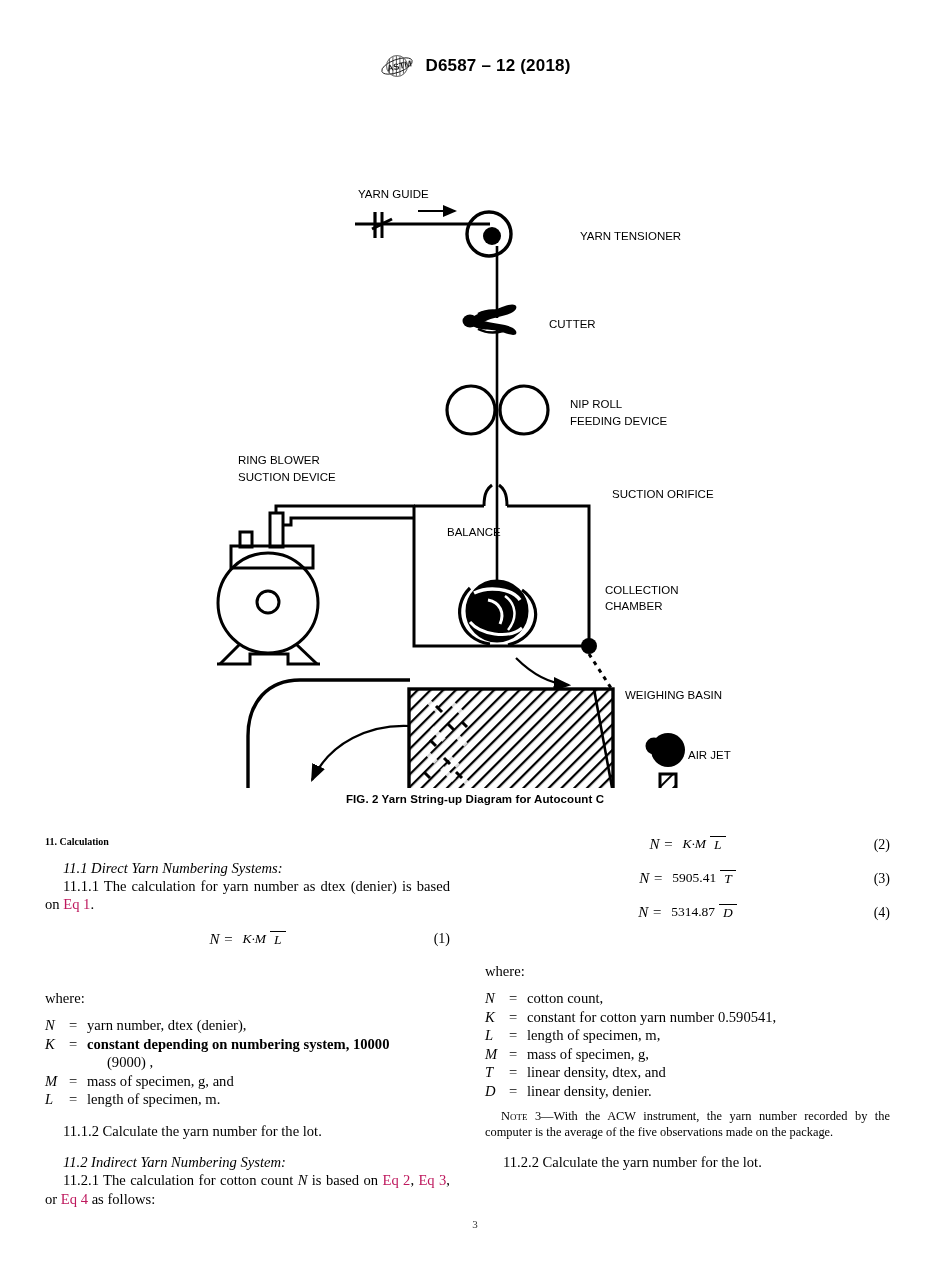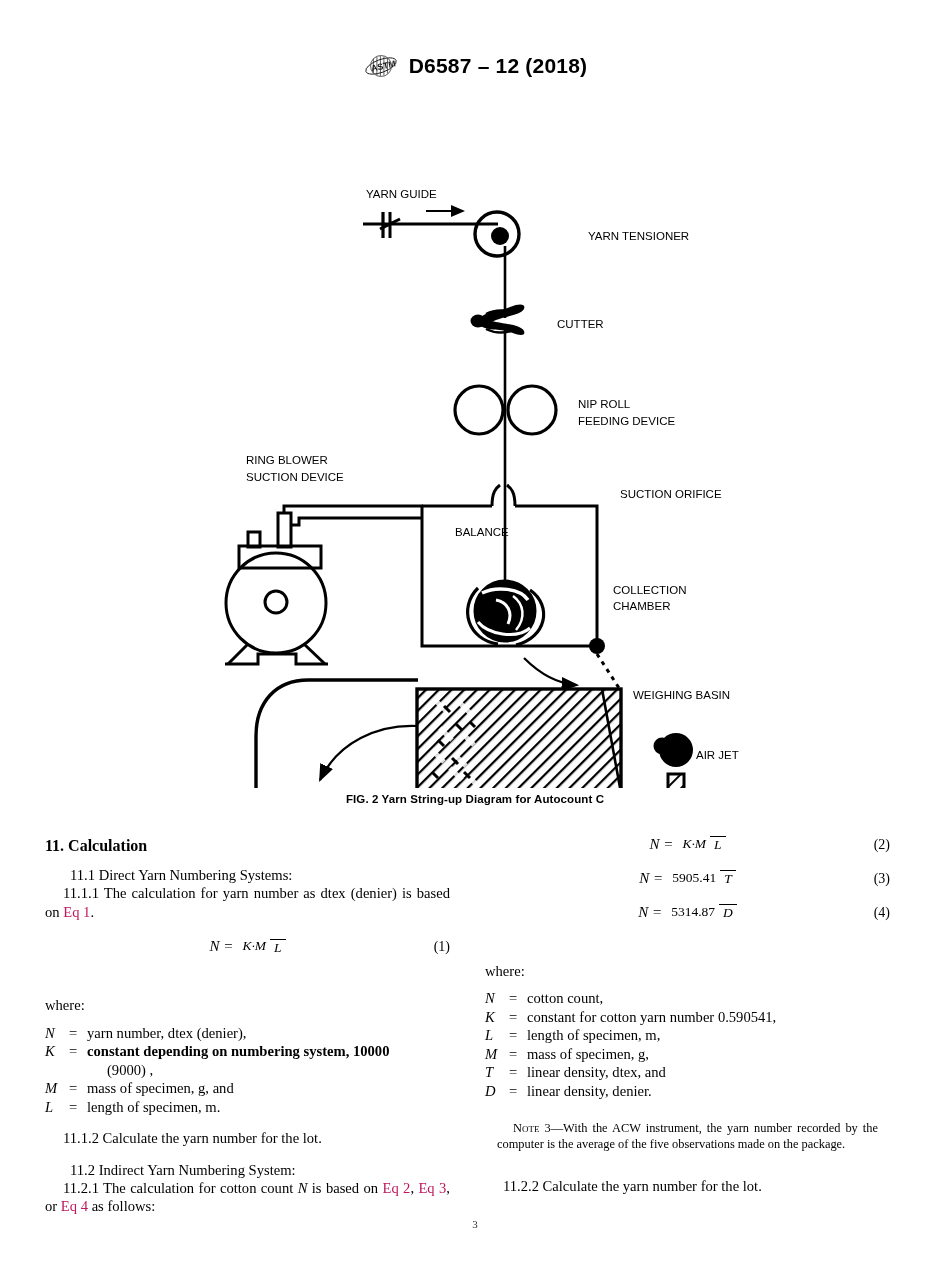--- a/index.html
+++ b/index.html
@@ -12,49 +12,49 @@
   .page{position:absolute;inset:0;}
 
   
   .header{
     position:absolute;top:52px;left:0;width:950px;
     display:flex;align-items:center;justify-content:center;gap:10px;
   }
   .astm-logo{width:36px;height:28px;display:block;}
   .header-title{
     font-family:"Liberation Sans","DejaVu Sans",sans-serif;
-    font-weight:bold;font-size:21px;letter-spacing:.2px;
-  }
-
-  
-  .figure{position:absolute;top:88px;left:0;width:798px;height:700px;padding-left:8px;}
+    font-weight:bold;font-size:17px;letter-spacing:.2px;
+  }
+
+  
+  .figure{position:absolute;top:88px;left:0;width:798px;height:700px;}
   .figure svg{display:block;}
   .fig-caption{
     position:absolute;top:793px;left:0;width:950px;text-align:center;
     font-family:"Liberation Sans","DejaVu Sans",sans-serif;
     font-weight:bold;font-size:11.5px;letter-spacing:.1px;
   }
 
   
   .cols{position:absolute;top:836px;left:0;width:950px;height:400px;}
   .col{position:absolute;top:0;width:405px;}
   .col-left{left:45px;}
   .col-right{left:485px;}
 
   .sec-head{
-    font-weight:bold;font-size:16px;margin:0 0 10px 0;line-height:1.25;
+    font-weight:bold;font-size:10px;margin:0 0 10px 0;line-height:1.25;
   }
   p.para{
     margin:0;font-size:14.6px;line-height:1.265;
     text-align:justify;text-justify:inter-word;
     text-indent:18px;
     hyphens:none;
   }
   p.para.noindent{text-indent:0;margin-top:24px;}
-  .ital{margin-left:7px;}
+  .ital{font-style:italic;}
   .eqref{color:#be185d;}
   .var{font-style:italic;}
 
   .gap-sm{height:9px;}
   .gap-md{height:13px;}
   .gap-lg{height:17px;}
 
   
   .where{font-size:14.6px;line-height:1.265;margin:0;}
   .wrow{display:flex;align-items:flex-start;}
@@ -73,21 +73,21 @@
     position:relative;width:100%;
   }
   .eqnum{position:absolute;right:0;top:50%;transform:translateY(-50%);font-size:14px;}
   .eqmath{display:flex;align-items:center;gap:5px;font-size:15px;}
   .frac{display:inline-flex;flex-direction:row;align-items:center;line-height:1.05;}
   .frac .num{padding:0 4px 1px 4px;font-size:13.5px;}
   .frac .den{padding:1px 4px 0 4px;border-top:1px solid #000;font-size:13.5px;width:100%;text-align:center;box-sizing:border-box;}
 
   
   .note{
-    font-size:12.4px;line-height:1.24;margin:12px;
+    font-size:12.4px;line-height:1.24;margin:0;
     text-align:justify;text-justify:inter-word;text-indent:16px;
   }
   .smallcaps{font-variant:small-caps;font-size:12.4px;}
 
   
   .pagenum{
     position:absolute;top:1218px;left:0;width:950px;text-align:center;
     font-size:11px;color:#333;
   }
 </style>

